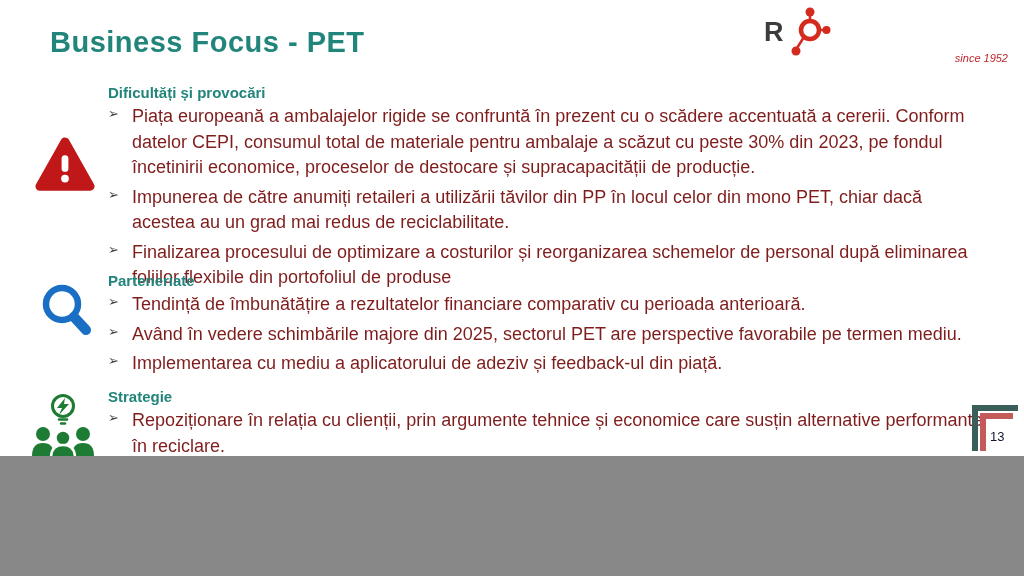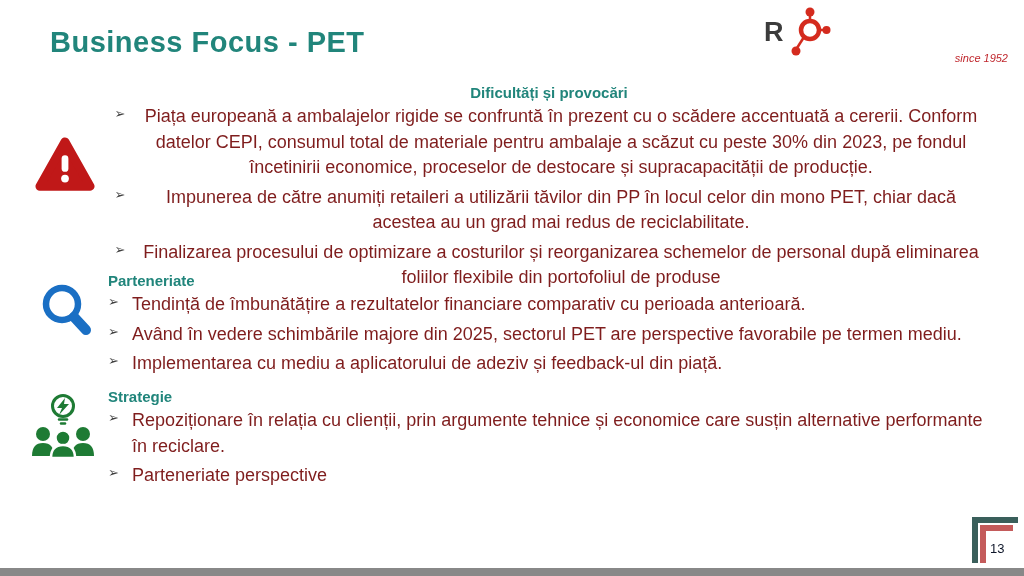--- a/index.html
+++ b/index.html
@@ -1,38 +1,38 @@
 <!DOCTYPE html>
 <html><head>
 <meta charset="utf-8">
 <style>
   html,body{margin:0;padding:0;background:#888;}
   .slide{
-    position:relative;width:1024px;height:568px;background:#ffffff;
+    position:relative;width:1024px;height:456px;background:#ffffff;
     font-family:"Liberation Sans","DejaVu Sans",sans-serif;overflow:hidden;
   }
   .title{
     position:absolute;left:50px;top:26px;
     font-size:29px;font-weight:bold;color:#21857B;letter-spacing:.5px;
   }
   
   .logo{position:absolute;top:10px;right:14px;width:246px;height:58px;}
   .logo-row{display:flex;align-items:center;height:44px;}
   .logo-letter,.logo-rest{
     font-size:27px;font-weight:600;color:#3C3C3C;letter-spacing:7px;line-height:1;
   }
   .logo-rest{letter-spacing:7px;}
   .molecule{width:40px;height:54px;margin:0 2px 0 0;flex:none;}
   .since{
     position:absolute;right:2px;top:42px;font-size:11px;font-style:italic;color:#C0272D;
   }
   .since .year{margin-left:3px;}
   
   .section{position:absolute;left:108px;width:882px;}
-  .sec1{top:84px;text-align:center;} .sec2{top:272px;} .sec3{top:388px;}
+  .sec1{top:84px;} .sec2{top:272px;} .sec3{top:388px;}
   .sec-heading{font-size:15px;font-weight:bold;color:#21857B;margin:0 0 3px 0;}
   ul.bullets{list-style:none;margin:0;padding:0;}
   ul.bullets li{display:flex;margin:0 0 4px 0;}
   .arrow{flex:none;width:24px;color:#3F3F3F;font-size:13px;padding-top:2px;}
   .btext{flex:1;color:#7f1d1d;font-size:18px;line-height:1.42;}
   
   .icon-box{position:absolute;}
   .icon-warning{left:34px;top:134px;}
   .icon-search{left:37px;top:281px;}
   .icon-team{left:30px;top:392px;}

